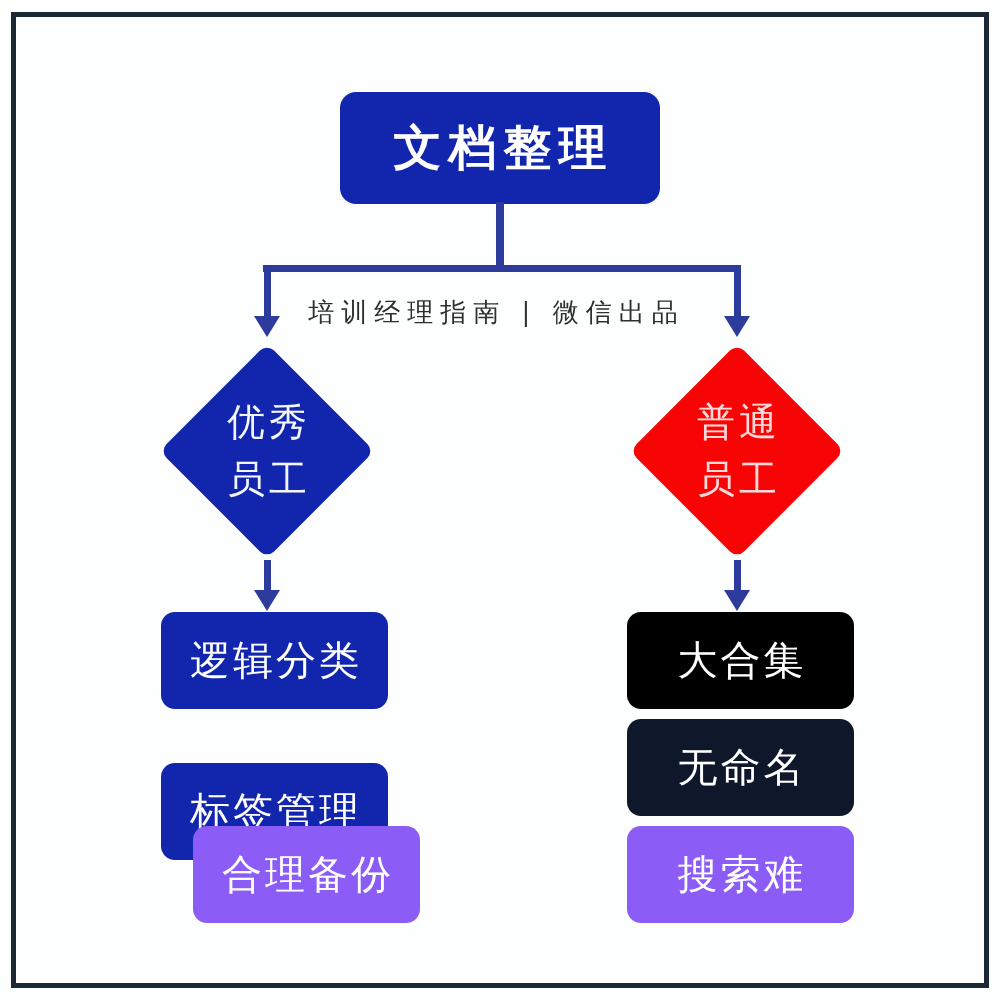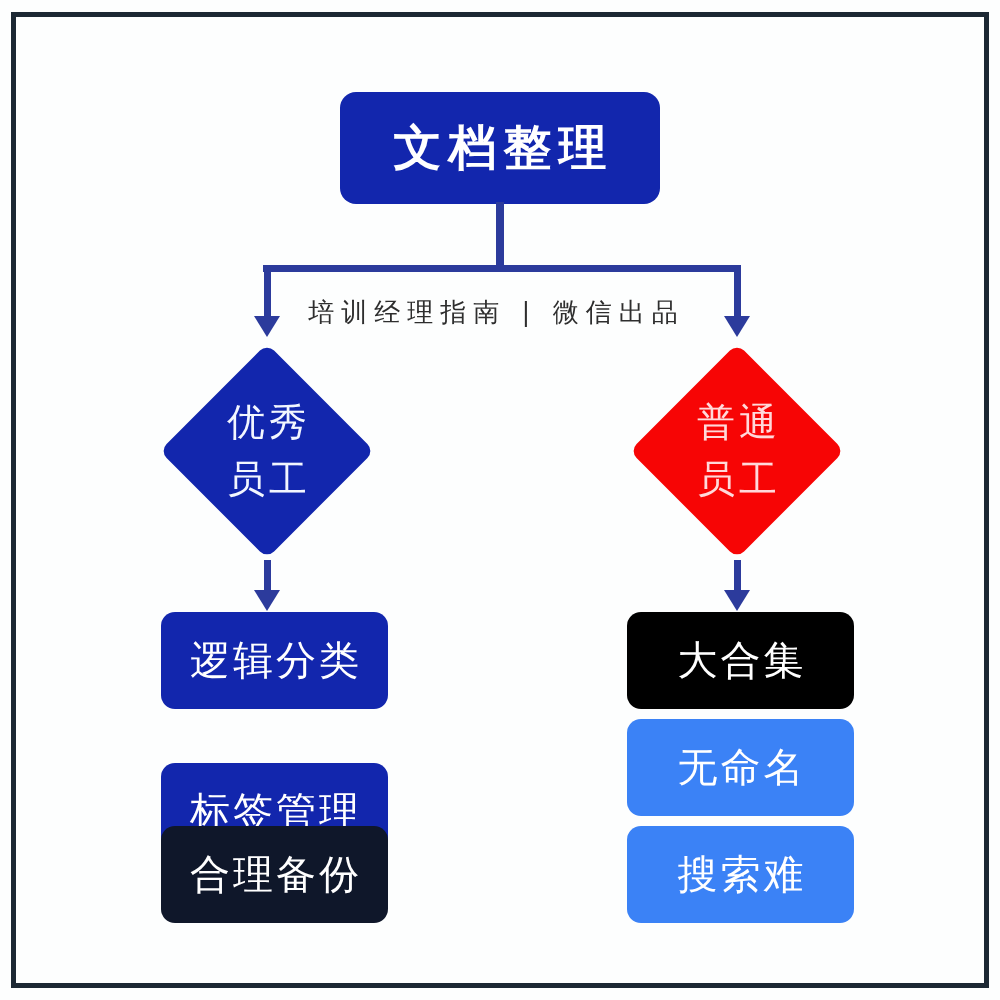--- a/index.html
+++ b/index.html
@@ -120,37 +120,37 @@
 
   <div class="vline" style="left:264px; top:560px; width:7px; height:32px;"></div>
   <div class="arrowhead" style="left:254px; top:590px;"></div>
 
   <div class="item-box col-left row-1" style="background: rgb(18, 38, 173);">
     <span>逻辑分类</span>
   </div>
   <div class="item-box col-left row-2" style="background: rgb(18, 38, 173); margin-top: 44px;">
     <span>标签管理</span>
   </div>
-  <div class="item-box col-left row-3" style="background: #0f172a;">
+  <div class="item-box col-left row-3" style="background: #8b5cf6; margin-left: 32px;">
     <span>合理备份</span>
   </div>
 
   <div class="diamond diamond-red" style="left: 661px; top: 375px; background: rgb(247, 5, 5);">
     <div class="diamond-label">
       <div>普通</div>
       <div>员工</div>
     </div>
   </div>
 
   <div class="vline" style="left:734px; top:560px; width:7px; height:32px;"></div>
   <div class="arrowhead" style="left:724px; top:590px;"></div>
 
   <div class="item-box col-right row-1" style="background: #000000;">
     <span>大合集</span>
   </div>
-  <div class="item-box col-right row-2" style="background: #3b82f6;">
+  <div class="item-box col-right row-2" style="background: #0f172a;">
     <span>无命名</span>
   </div>
-  <div class="item-box col-right row-3" style="background: #3b82f6; font-family: Liberation Serif, serif;">
+  <div class="item-box col-right row-3" style="background: #8b5cf6; font-family: Liberation Serif, serif;">
     <span>搜索难</span>
   </div>
 
 </div>
 
 </body></html>

